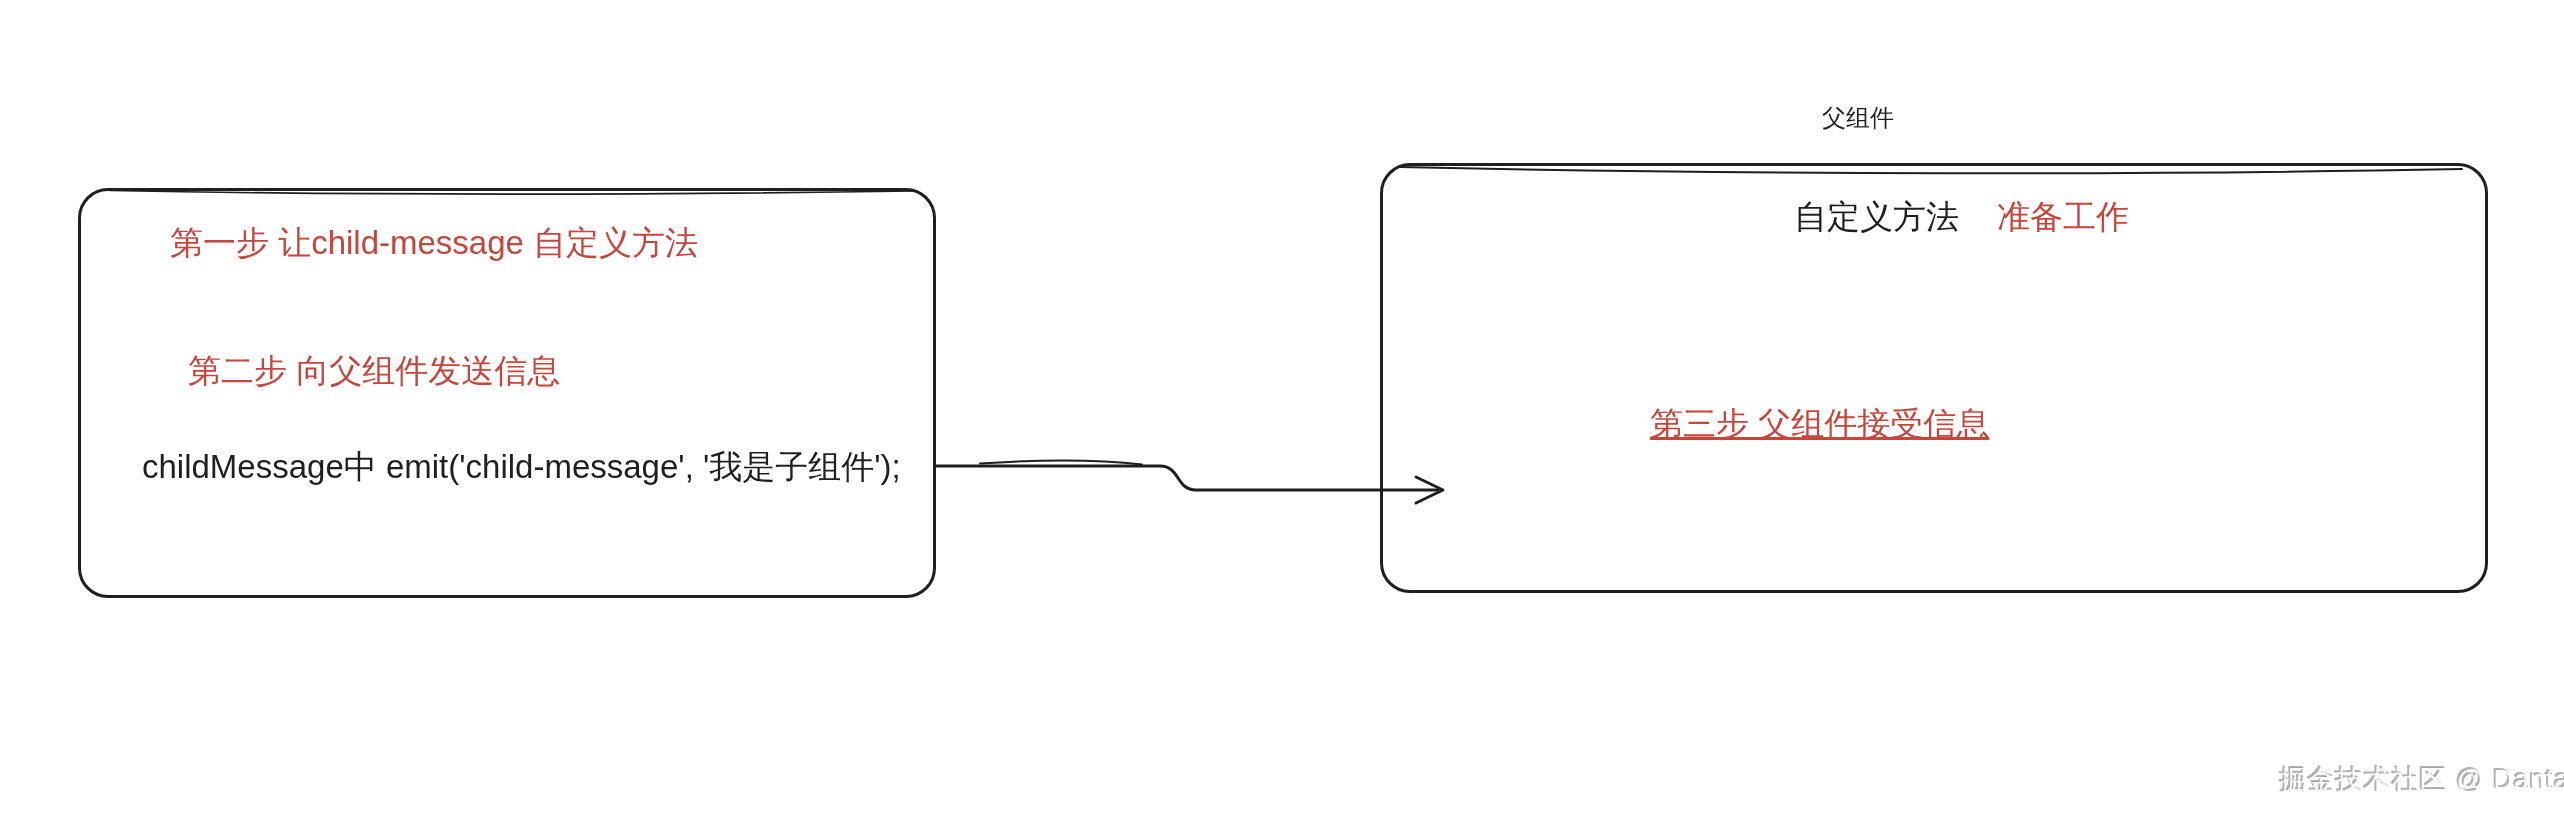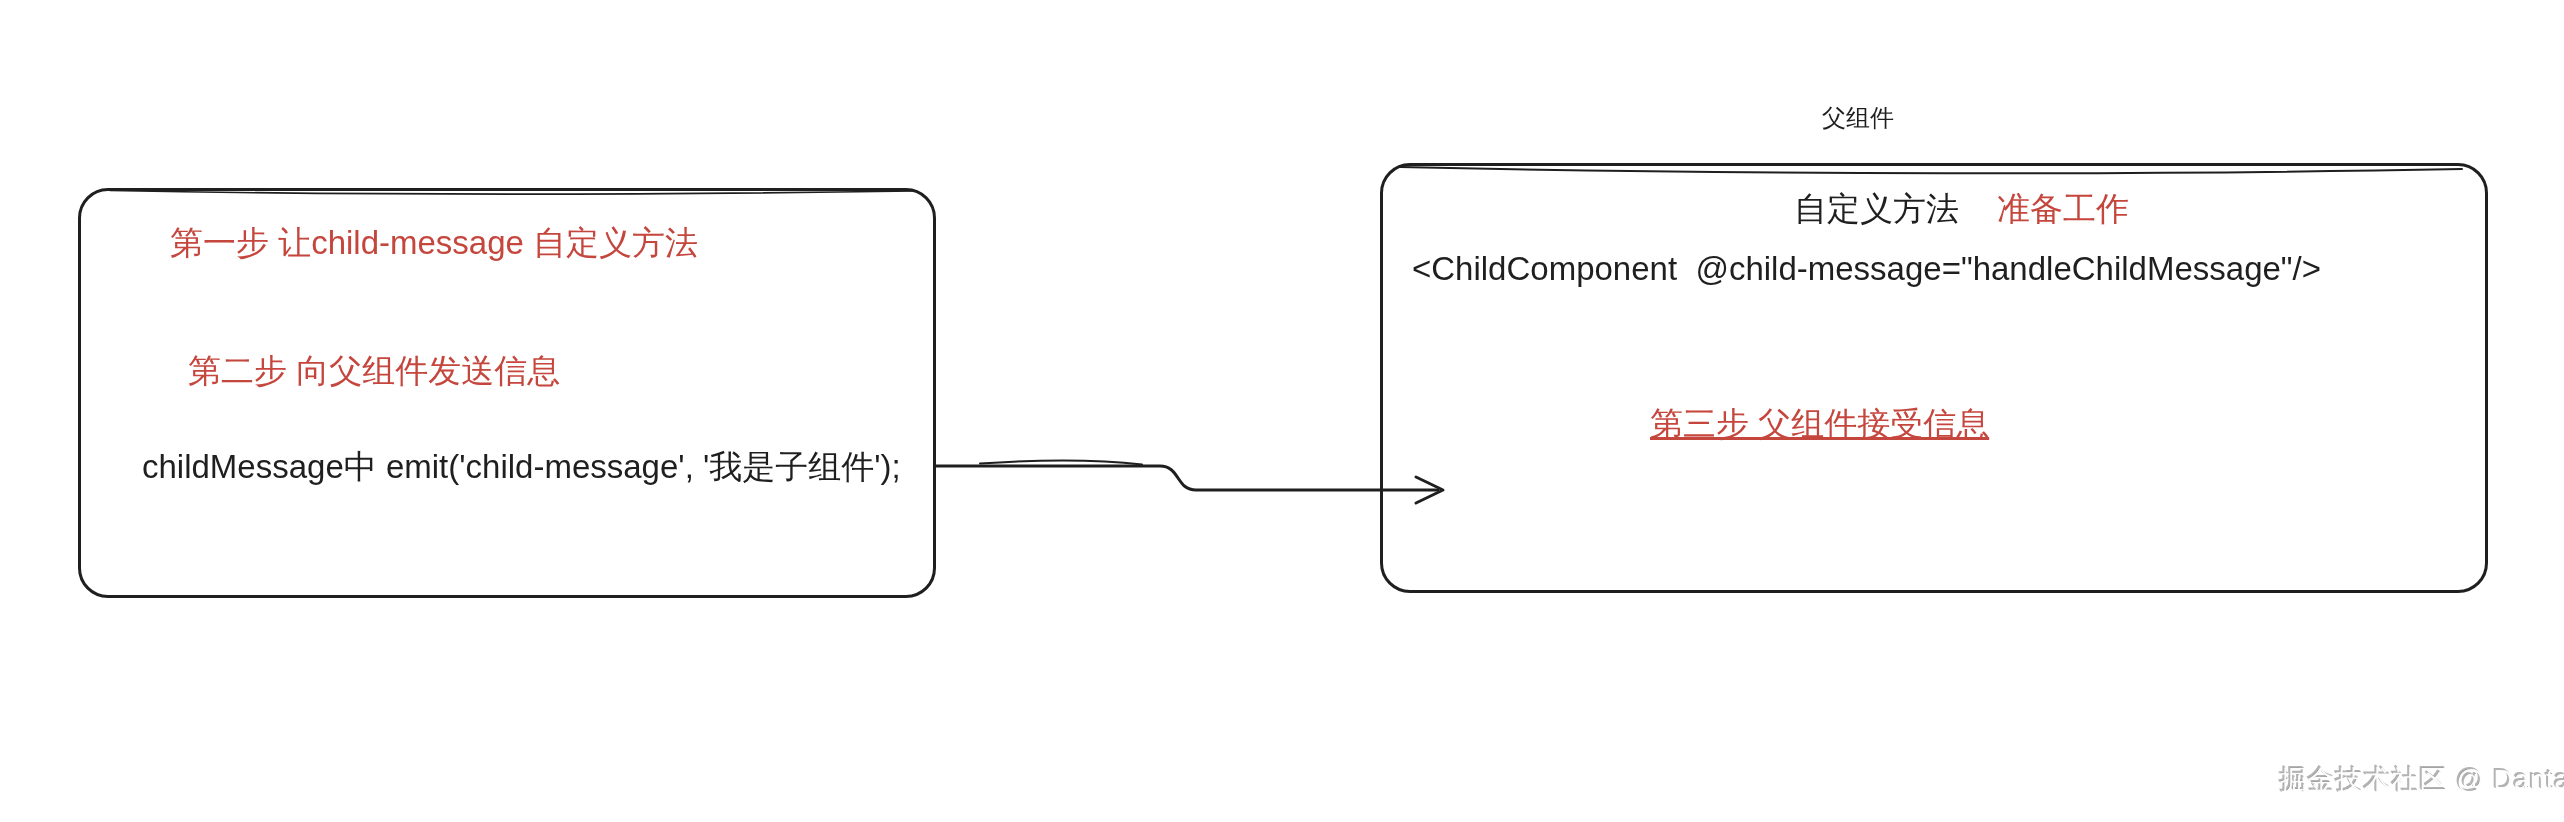--- a/index.html
+++ b/index.html
@@ -69,25 +69,24 @@
 
 
   <div class="txt red" style="left:188px; top:350px;">第二步 向父组件发送信息</div>
 
   <div class="txt code2" style="left:115px; top:440px; width:818px;">childMessage中 emit('child-message', '我是子组件');</div>
 
   <div class="txt title abs" style="left:1822px; top:103px;">父组件</div>
 
   <div class="box" style="left:1380px; top:163px; width:1108px; height:430px;"></div>
 
-  <div class="abs" style="left:1794px; top:188px;">
+  <div class="abs" style="left:1794px; top:196px;">
     <span class="txt" style="position:static;">自定义方法</span><span style="display:inline-block; width:38px;"></span><span class="txt red" style="position:static;">准备工作</span>
   </div>
 
-  <div class="txt" style="left:1412px; top:248px;">&lt;ChildComponent  @child-message="handleChildMessage"/&gt;</div>
 
   <div class="txt red" style="left:1650px; top:403px;text-decoration:underline;">第三步 父组件接受信息</div>
 
 
   <svg class="overlay" viewBox="0 0 2564 822">
     <g stroke="#1f1f1f" fill="none" stroke-linecap="round" stroke-linejoin="round">
 
       <path d="M 936 466 H 1160 C 1180 466 1176 490 1196 490 H 1438" stroke-width="3"></path>
 
       <path d="M 980 463.5 C 1040 459.5, 1098 459.5, 1142 464.5" stroke-width="2"></path>

